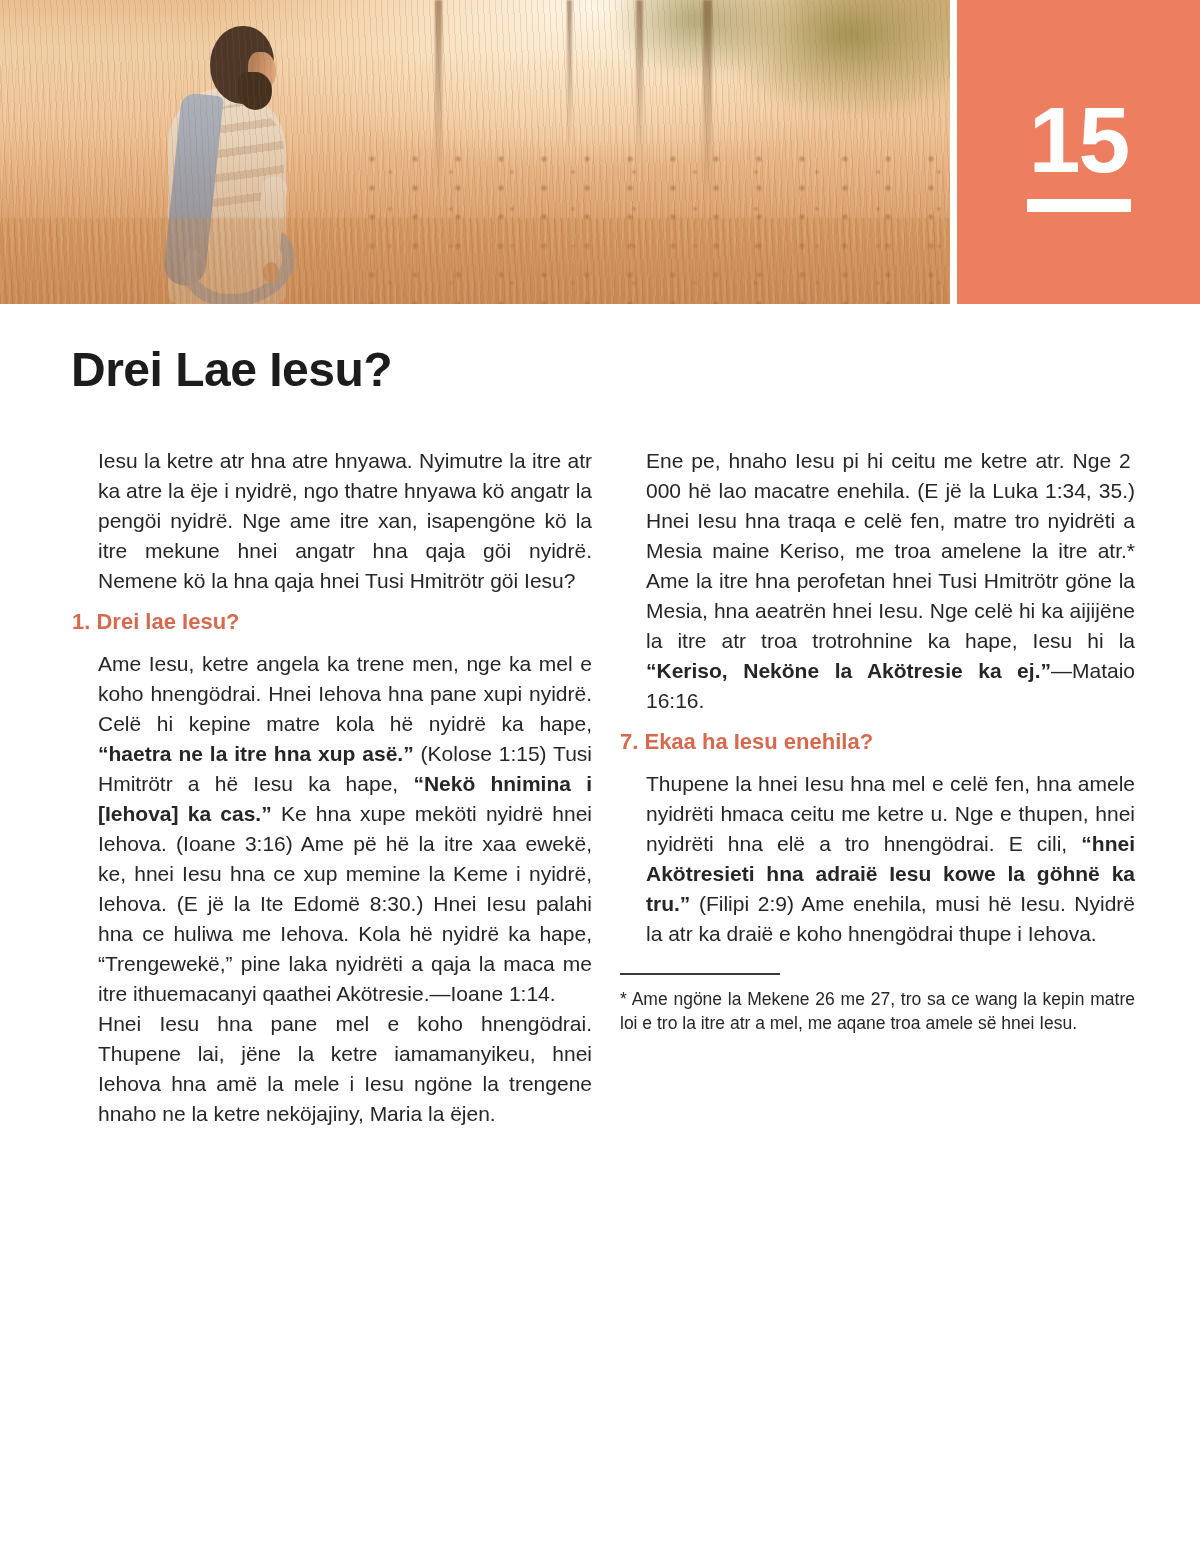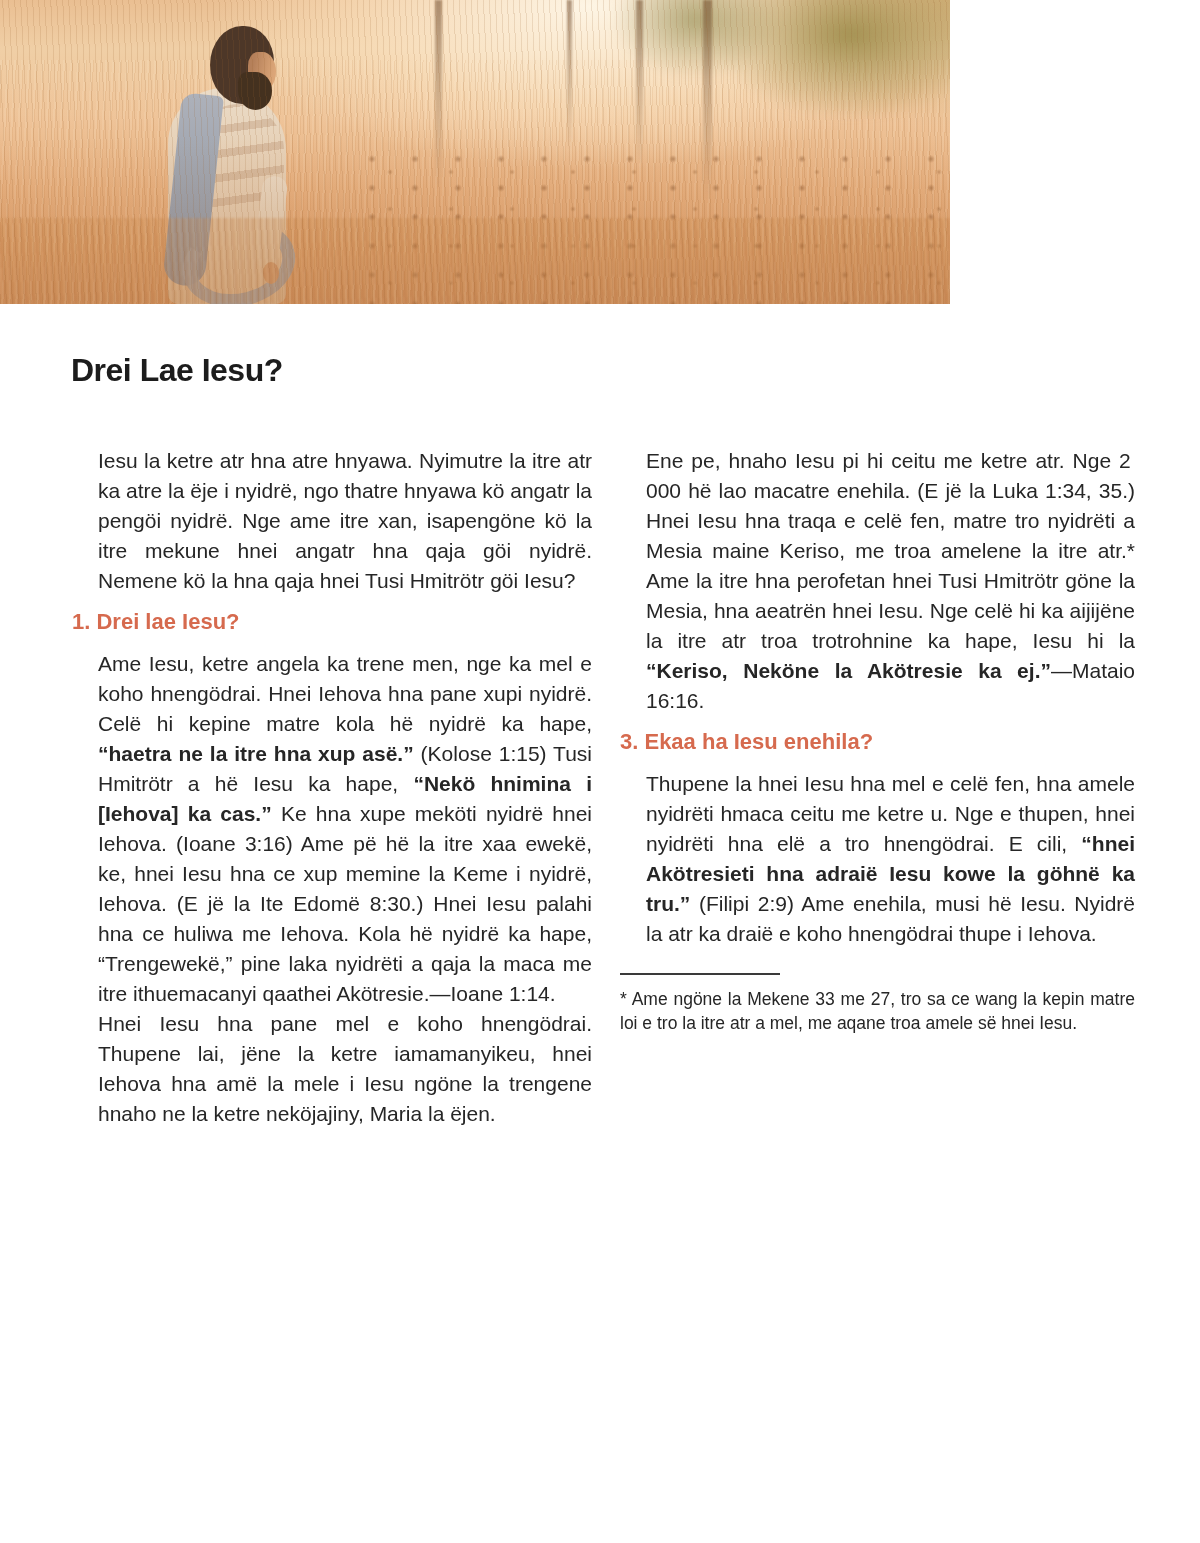--- a/index.html
+++ b/index.html
@@ -57,21 +57,21 @@
     background:linear-gradient(100deg,#b5805a 20%,#dca678 85%);}
   .fig-beard{position:absolute;left:72px;top:46px;width:34px;height:38px;background:#44311f;border-radius:32% 58% 58% 62%;}
   .front-grass{position:absolute;left:0;bottom:0;width:100%;height:86px;opacity:.7;filter:blur(1px);
     background:repeating-linear-gradient(86deg, rgba(206,144,82,0.55) 0 2px, rgba(236,193,139,0.35) 2px 4px, rgba(184,115,58,0.45) 4px 7px);}
   
   .chapter-block{position:absolute;left:957px;top:0;width:243px;height:304px;background:var(--accent,#ED7E60);}
   .chapter-inner{position:absolute;left:0;top:94px;width:100%;text-align:center;}
   .chapter-number{font-size:93px;line-height:92px;font-weight:bold;color:#ffffff;letter-spacing:-2px;}
   .chapter-rule{width:104px;height:13px;background:#ffffff;margin:13px auto 0 auto;}
   
-  .page-title{position:absolute;left:71px;top:344px;font-size:32px;line-height:52px;font-weight:bold;
+  .page-title{position:absolute;left:71px;top:344px;font-size:48px;line-height:52px;font-weight:bold;
     color:#1c1c1c;letter-spacing:-0.5px;}
   
   .col{position:absolute;top:439px;font-size:21px;line-height:30px;}
   .col-left{left:72px;width:520px;}
   .col-right{left:620px;width:515px;}
   .para{margin:0 0 0 26px;text-align:justify;}
   .section-heading{margin:11px 0 12px 0;font-size:22px;line-height:30px;font-weight:bold;color:var(--heading,#D66A4E);}
   .col > .para:first-child{margin-top:7px;}
   .b{font-weight:bold;}
   .footnote{margin-top:24px;}
@@ -98,32 +98,38 @@
       <div class="fig-scarf-loop"></div>
       <div class="fig-arm"></div>
       <div class="fig-hand"></div>
       <div class="fig-hair"></div>
       <div class="fig-face"></div>
       <div class="fig-beard"></div>
     </div>
     <div class="front-grass"></div>
   </div>
 
+  <div class="chapter-block">
+    <div class="chapter-inner">
+      <div class="chapter-number">15</div>
+      <div class="chapter-rule"></div>
+    </div>
+  </div>
 
   <div class="page-title">Drei Lae Iesu?</div>
 
   <div class="col col-left">
       <p class="para"><span>Iesu la ketre atr hna atre hnyawa. Nyimutre la itre atr ka atre la ëje i nyidrë, ngo thatre hnyawa kö angatr la pengöi nyidrë. Nge ame itre xan, isapengöne kö la itre mekune hnei angatr hna qaja göi nyidrë. Nemene kö la hna qaja hnei Tusi Hmitrötr göi Iesu?</span></p>
       <div class="section-heading">1. Drei lae Iesu?</div>
       <p class="para"><span>Ame Iesu, ketre angela ka trene men, nge ka mel e koho hnengödrai. Hnei Iehova hna pane xupi nyidrë. Celë hi kepine matre kola hë nyidrë ka hape, </span><span class="b">“haetra ne la itre hna xup asë.”</span><span> (Kolose 1:15) Tusi Hmitrötr a hë Iesu ka hape, </span><span class="b">“Nekö hnimina i [Iehova] ka cas.”</span><span> Ke hna xupe meköti nyidrë hnei Iehova. (Ioane 3:16) Ame pë hë la itre xaa ewekë, ke, hnei Iesu hna ce xup memine la Keme i nyidrë, Iehova. (E jë la Ite Edomë 8:30.) Hnei Iesu palahi hna ce huliwa me Iehova. Kola hë nyidrë ka hape, “Trengewekë,” pine laka nyidrëti a qaja la maca me itre ithuemacanyi qaathei Akötresie.—Ioane 1:14.</span></p>
       <p class="para"><span>Hnei Iesu hna pane mel e koho hnengödrai. Thupene lai, jëne la ketre iamamanyikeu, hnei Iehova hna amë la mele i Iesu ngöne la trengene hnaho ne la ketre neköjajiny, Maria la ëjen.</span></p>
     </div>
   <div class="col col-right">
       <p class="para"><span>Ene pe, hnaho Iesu pi hi ceitu me ketre atr. Nge 2 000 hë lao macatre enehila. (E jë la Luka 1:34, 35.) Hnei Iesu hna traqa e celë fen, matre tro nyidrëti a Mesia maine Keriso, me troa amelene la itre atr.* Ame la itre hna perofetan hnei Tusi Hmitrötr göne la Mesia, hna aeatrën hnei Iesu. Nge celë hi ka aijijëne la itre atr troa trotrohnine ka hape, Iesu hi la </span><span class="b">“Keriso, Neköne la Akötresie ka ej.”</span><span>—Mataio 16:16.</span></p>
-      <div class="section-heading">3. Ekaa ha Iesu enehila?</div>
+      <div class="section-heading">7. Ekaa ha Iesu enehila?</div>
       <p class="para"><span>Thupene la hnei Iesu hna mel e celë fen, hna amele nyidrëti hmaca ceitu me ketre u. Nge e thupen, hnei nyidrëti hna elë a tro hnengödrai. E cili, </span><span class="b">“hnei Akötresieti hna adraië Iesu kowe la göhnë ka tru.”</span><span> (Filipi 2:9) Ame enehila, musi hë Iesu. Nyidrë la atr ka draië e koho hnengödrai thupe i Iehova.</span></p>
       <div class="footnote">
         <div class="footnote-rule"></div>
-        <div class="footnote-text"><span>* Ame ngöne la Mekene 33 me 27, tro sa ce wang la kepin matre loi e tro la itre atr a mel, me aqane troa amele së hnei Iesu.</span></div>
+        <div class="footnote-text"><span>* Ame ngöne la Mekene 26 me 27, tro sa ce wang la kepin matre loi e tro la itre atr a mel, me aqane troa amele së hnei Iesu.</span></div>
       </div>
     </div>
 
 </div>
 
 </body></html>

